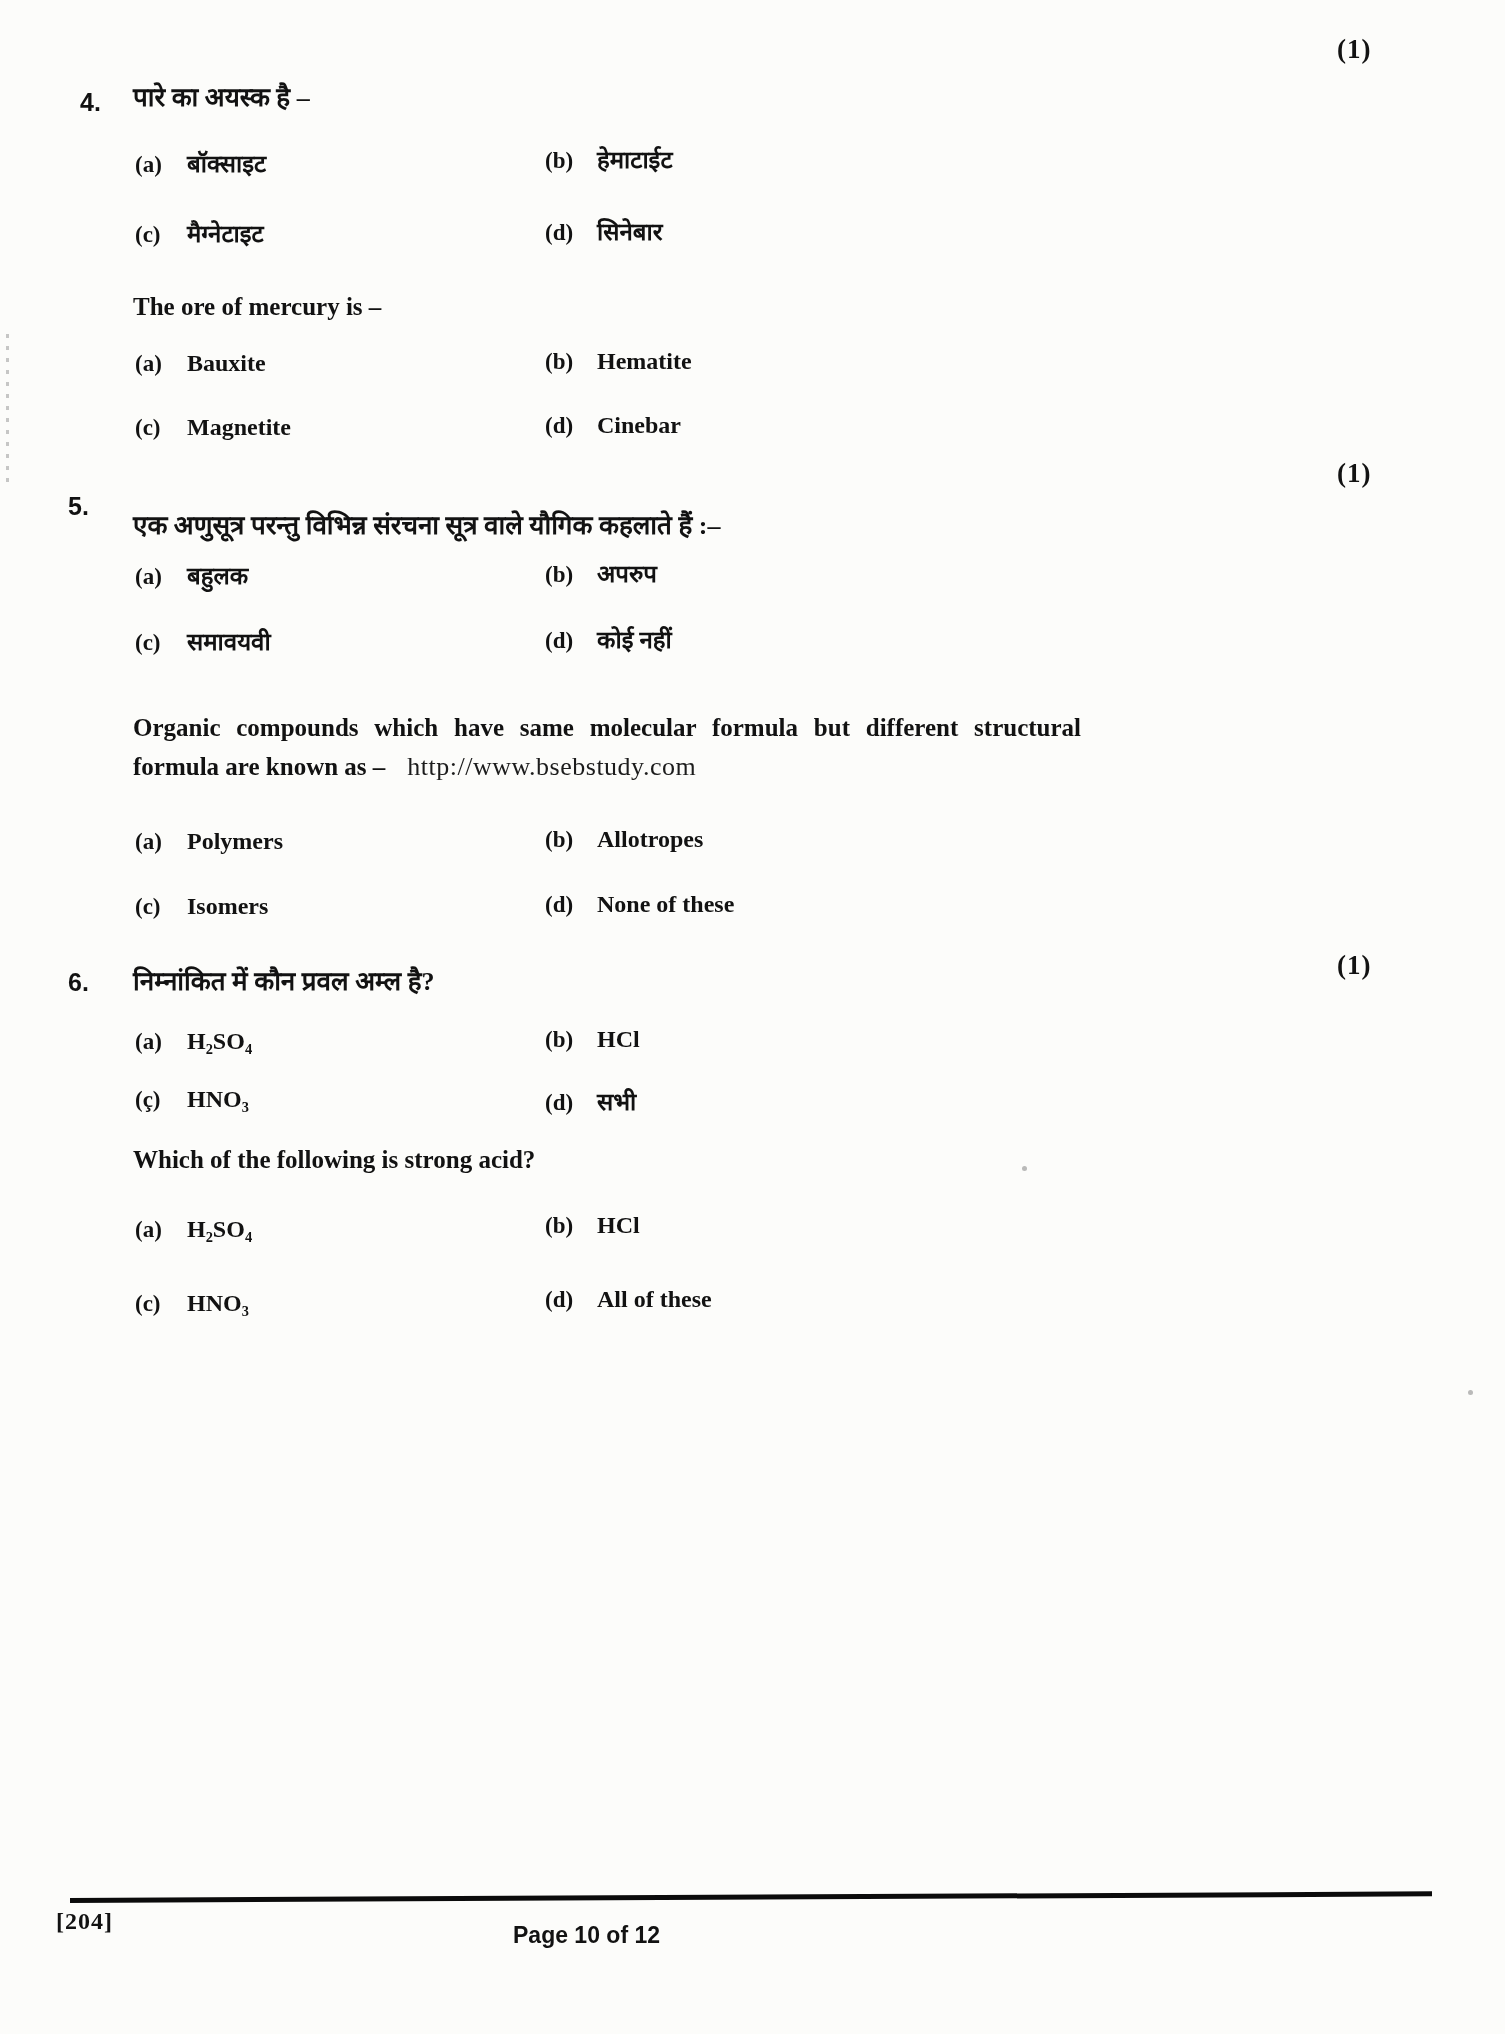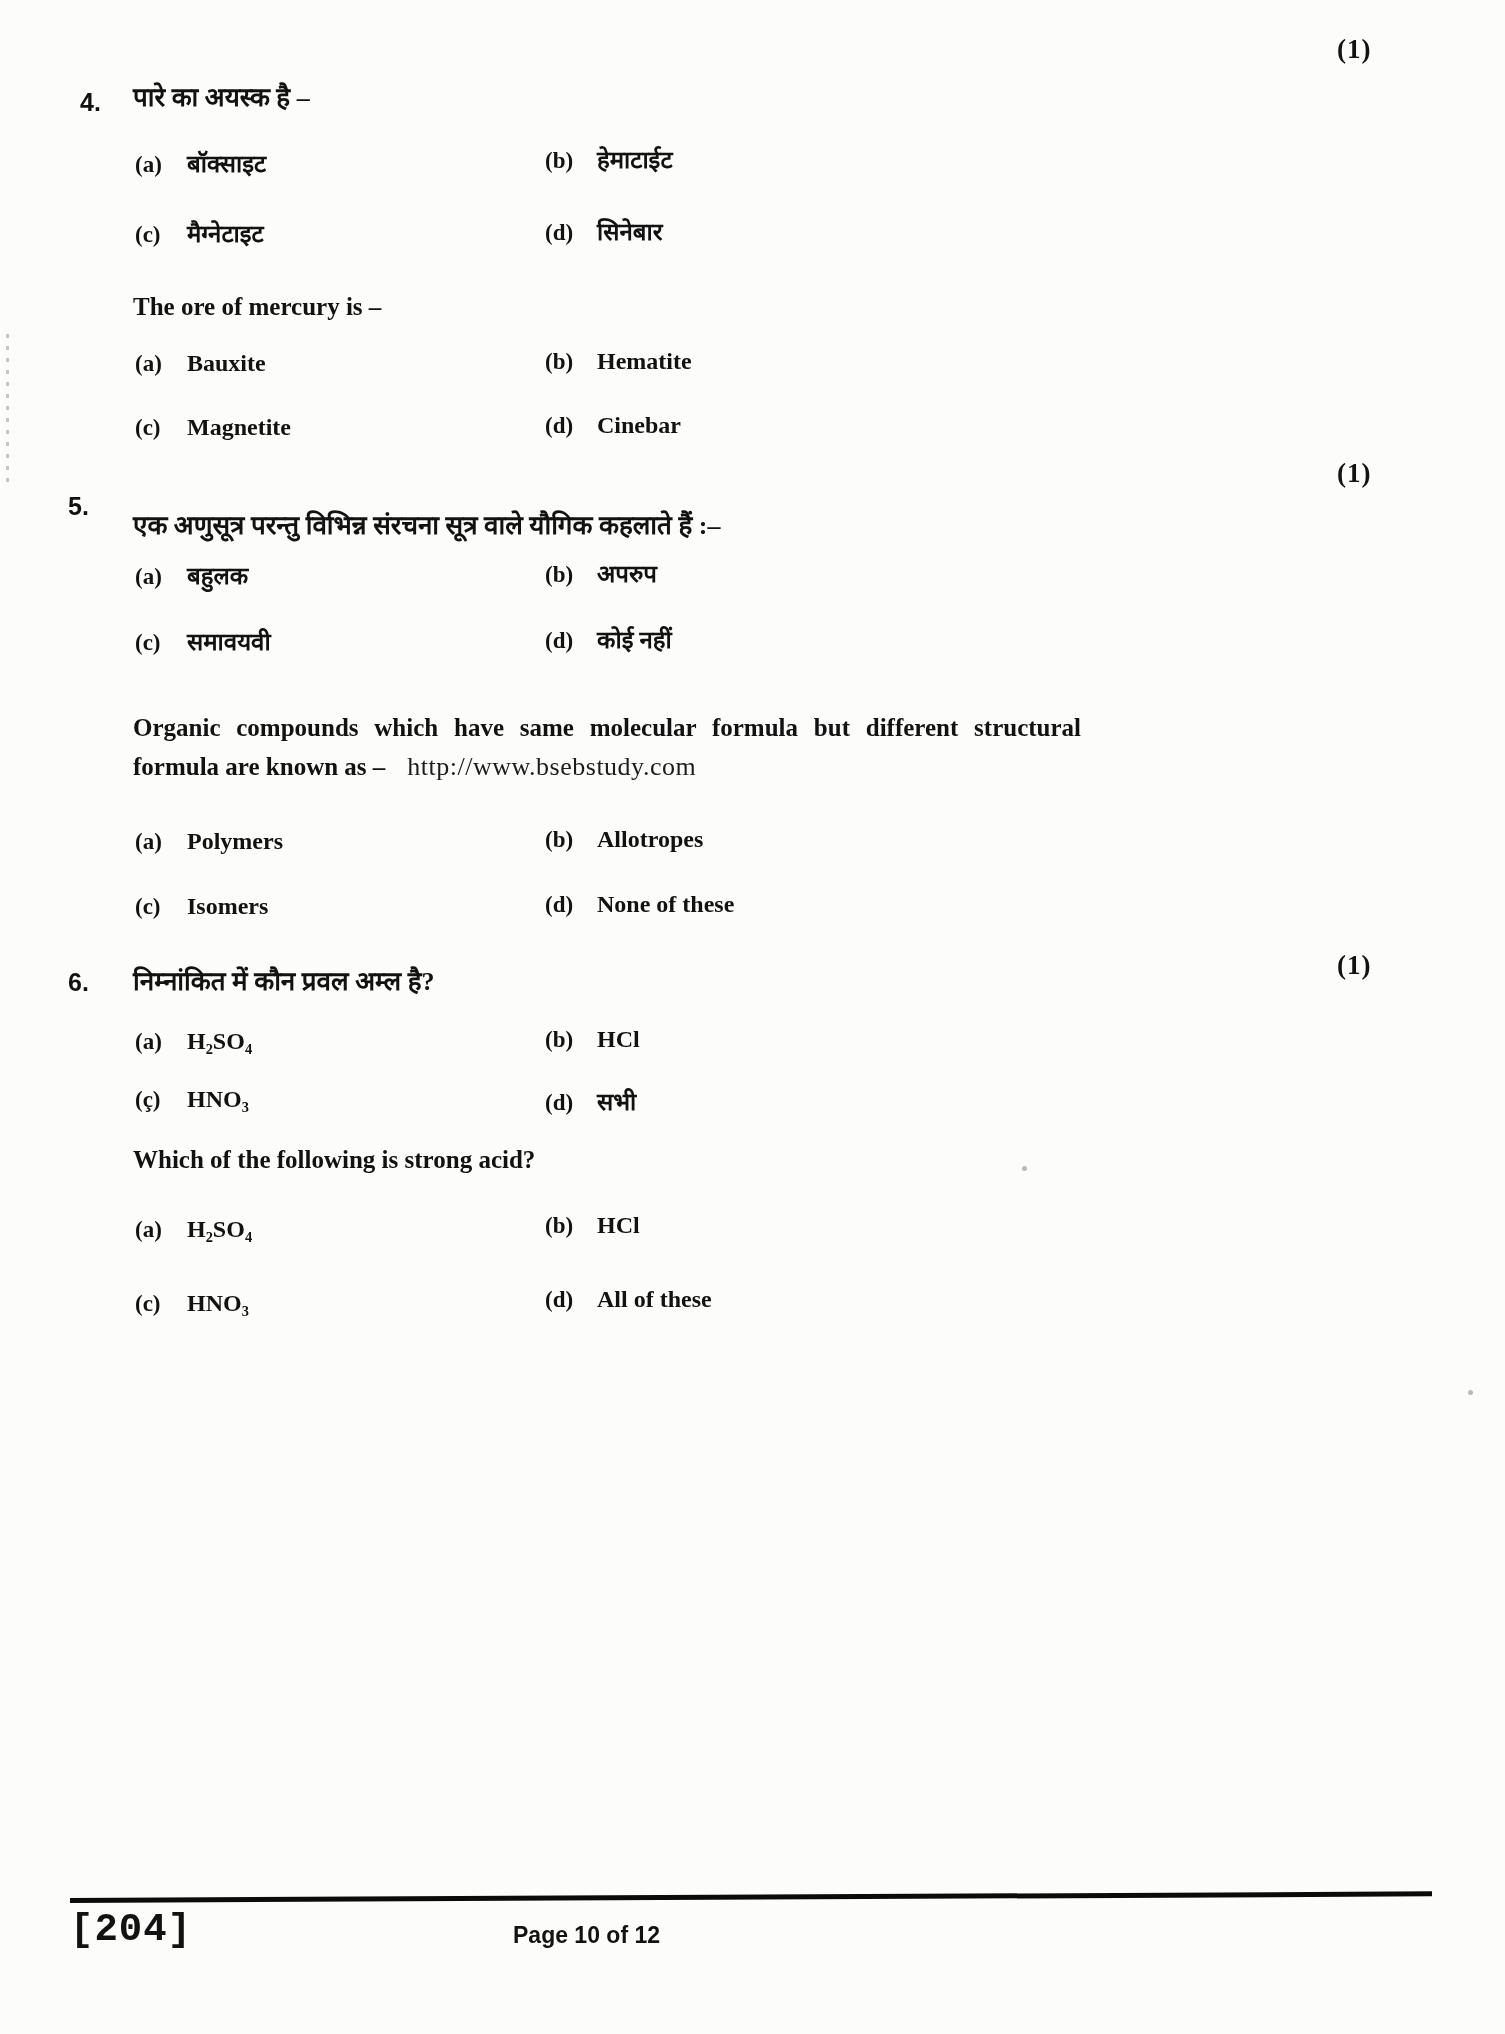--- a/index.html
+++ b/index.html
@@ -18,21 +18,21 @@
   .para1 {
     position:absolute; left:133px; width:948px; font-size:25px; font-weight:700;
     text-align:justify; text-align-last:justify; white-space:normal;
   }
   .para2 { position:absolute; left:133px; font-size:25px; font-weight:700; white-space:nowrap; }
   .watermark { font-weight:400; font-size:26px; letter-spacing:.5px; margin-left:22px; color:#1c1c1c; }
   .rule {
     position:absolute; left:70px; top:1898px; width:1362px; height:5px;
     background:#0b0b0b; transform:rotate(-0.28deg); transform-origin:left center;
   }
-  .footer-code { position:absolute; left:70px; top:1908px; font-size:39px; font-weight:700; font-family:Liberation Mono, monospace; letter-spacing:1px; }
+  .footer-code { position:absolute; left:56px; top:1908px; font-size:24px; font-weight:700; font-family:Liberation Serif, serif; letter-spacing:1px; }
   .footer-page { position:absolute; left:513px; top:1922px; font-size:23px; font-weight:700; font-family:"Liberation Sans",sans-serif; }
   .artifact-dots {
     position:absolute; left:6px; top:334px; width:3px; height:150px; opacity:.55;
     background:repeating-linear-gradient(to bottom,#9a9a9a 0 4px,transparent 4px 12px);
   }
   .speck { position:absolute; width:5px; height:5px; border-radius:50%; background:#777; opacity:.5; }
 </style>
 </head>
 <body>
 

